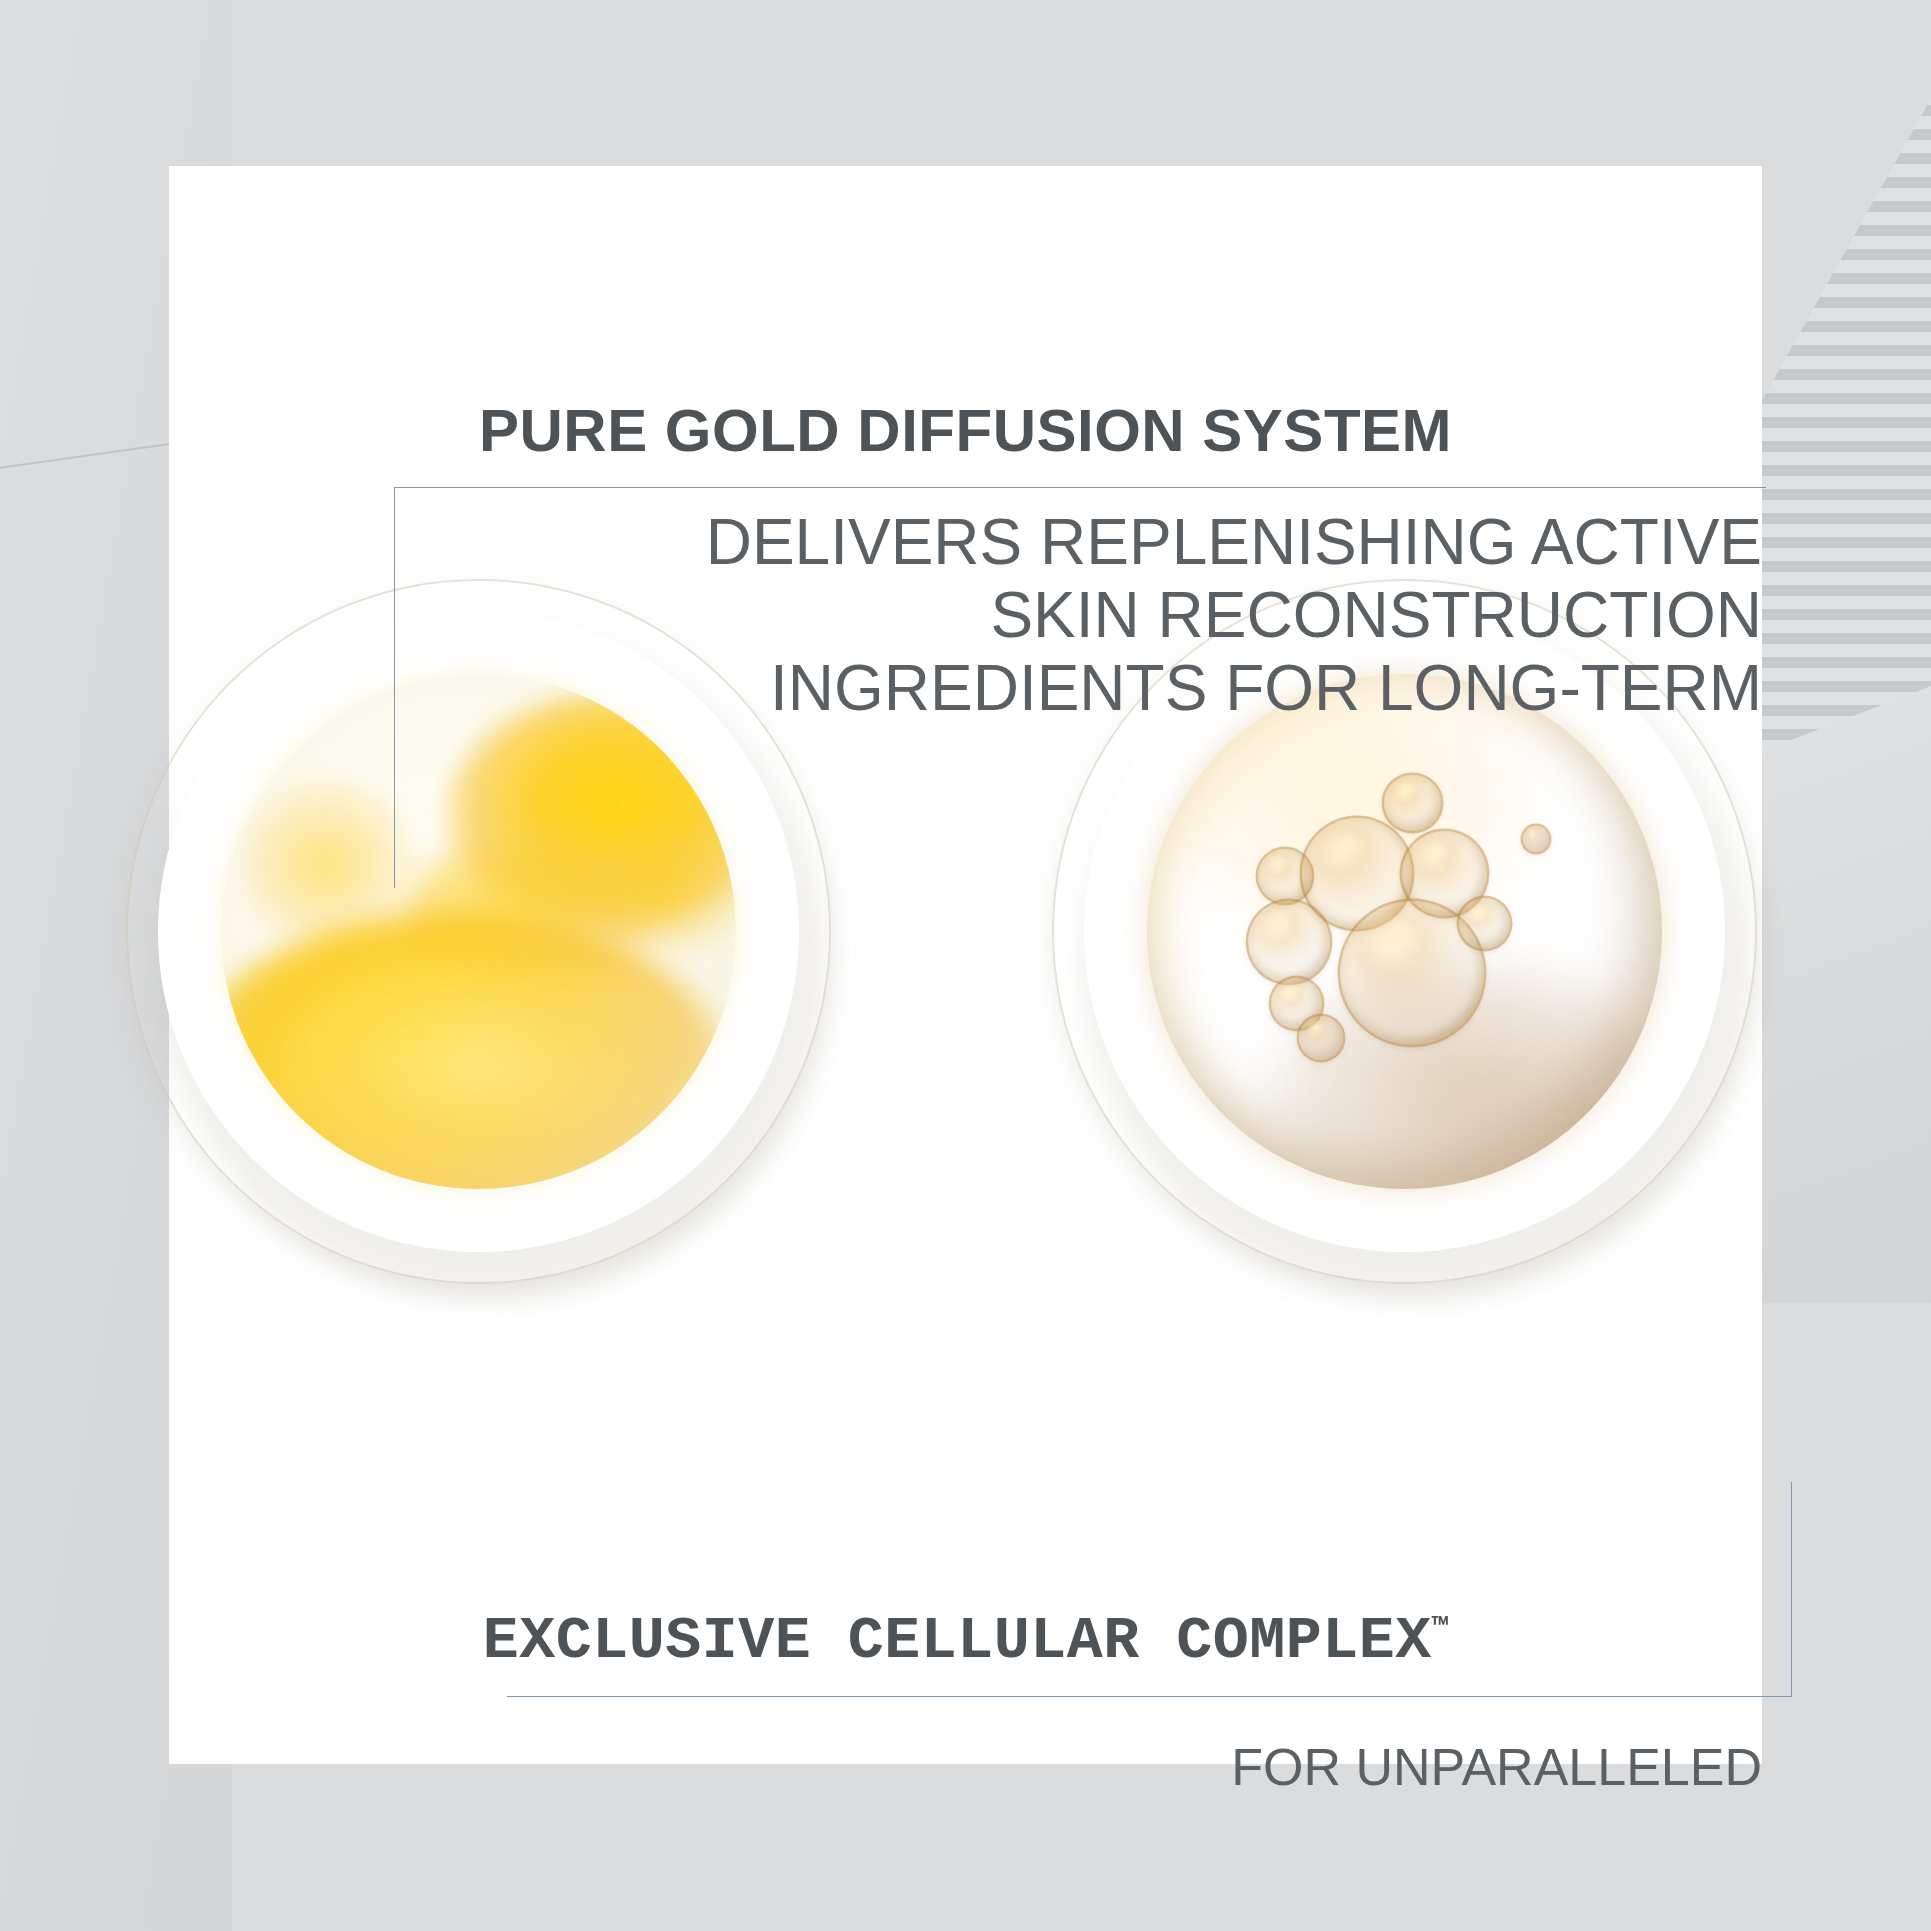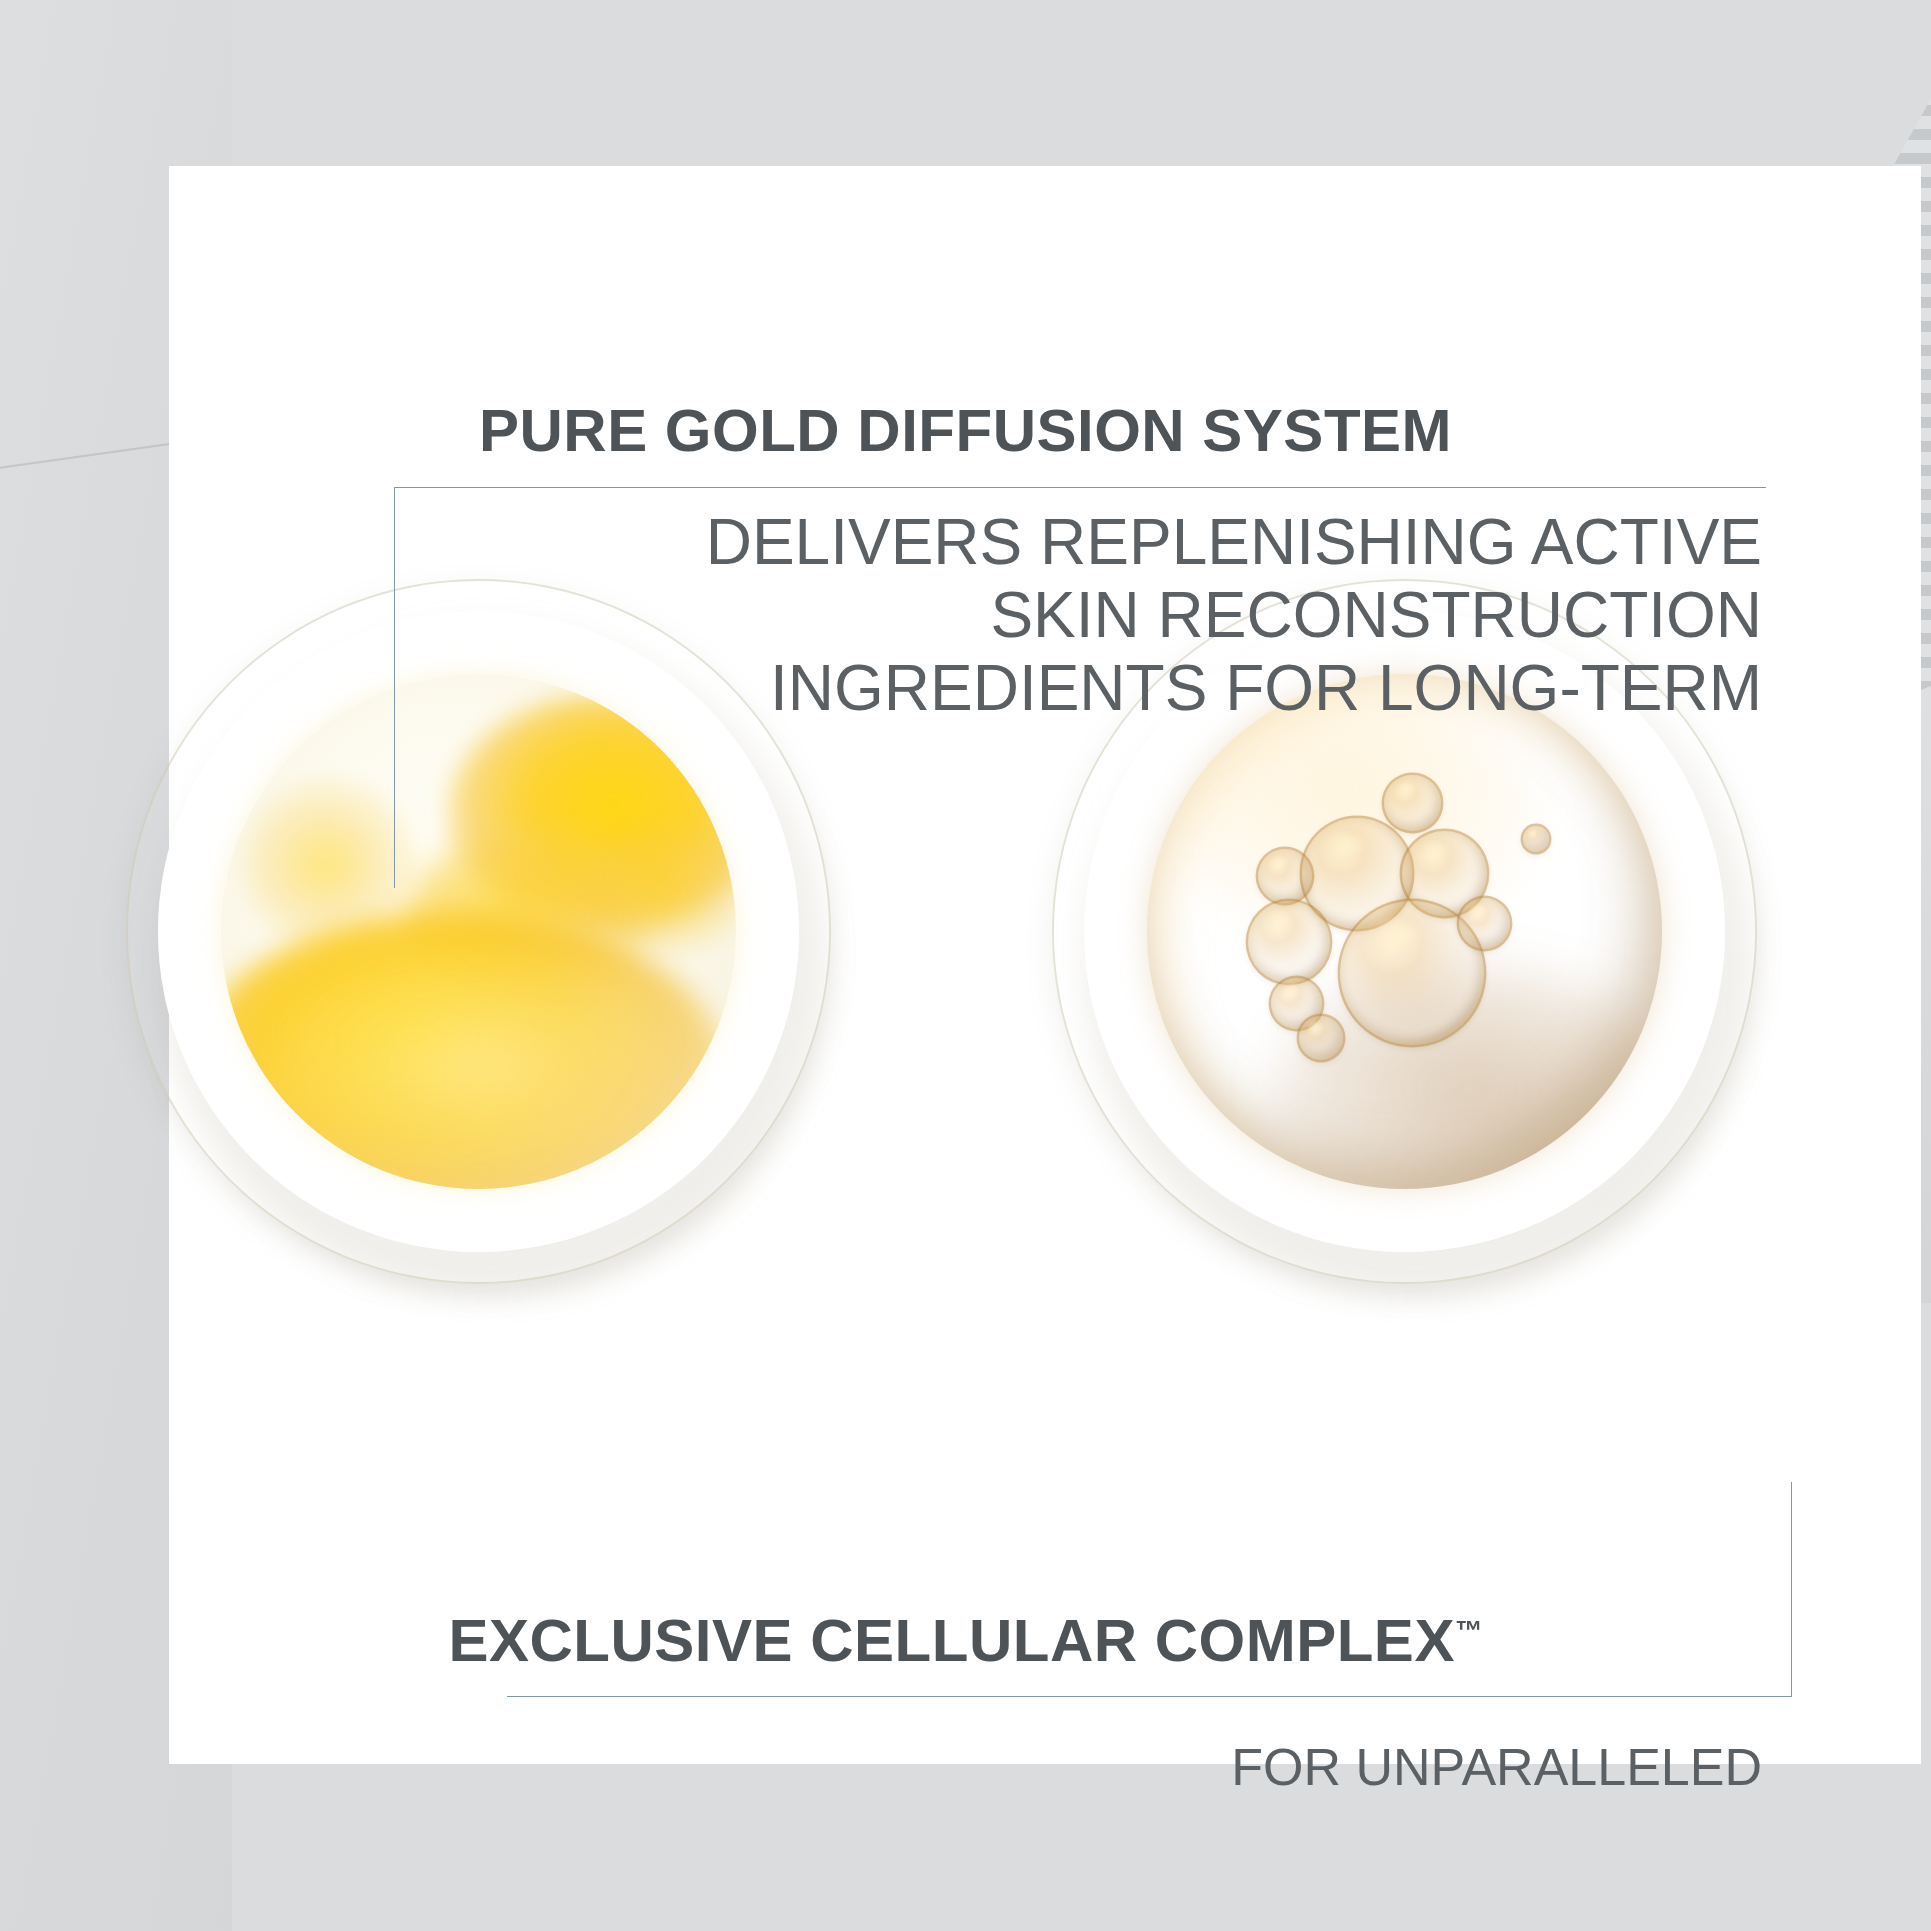--- a/index.html
+++ b/index.html
@@ -73,21 +73,21 @@
     width: 232px;
     height: 1931px;
     background: linear-gradient(100deg, #dcdee0 0%, #d7d9db 60%, #d4d6d8 100%);
   }
 
   
   .card {
     position: absolute;
     left: 169px;
     top: 166px;
-    width: 1752px;
+    width: 1593px;
     height: 1598px;
     background: #ffffff;
     box-shadow: 0 0 0 0 rgba(0,0,0,0);
   }
 
   
   .frame-top {
     position: absolute;
     left: 225px;
     top: 321px;
@@ -124,21 +124,21 @@
     left: 0;
     width: 1593px;
     text-align: right;
     color: #5a6063;
     font-weight: 400;
     line-height: 1.14;
   }
 
   #title-top { top: 235px; font-size: 60px; }
   #sub-top  { top: 340px; font-size: 64px; }
-  #title-bottom { top: 1445px; font-size: 60px; }
+  #title-bottom { top: 1445px; font-size: 60px; font-family: Liberation Mono, monospace; }
   #sub-bottom { top: 1572px; font-size: 52px; }
 
   .tm {
     font-size: 0.46em;
     vertical-align: super;
     font-weight: 700;
     letter-spacing: 0;
   }
 
   

